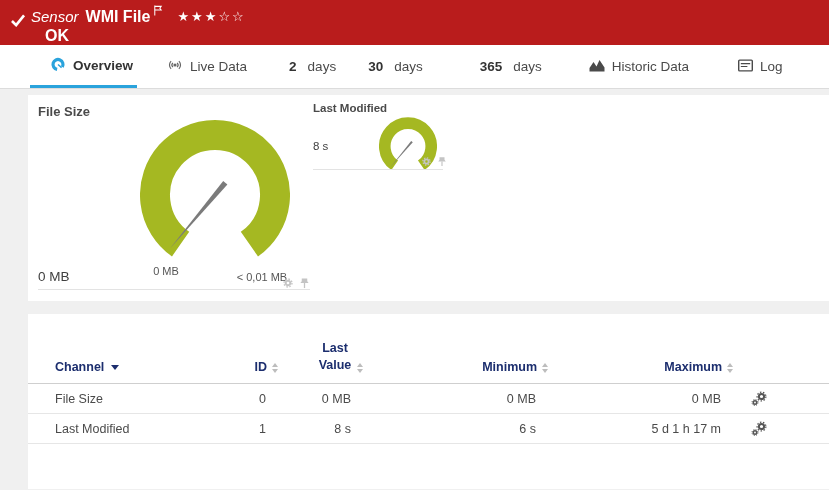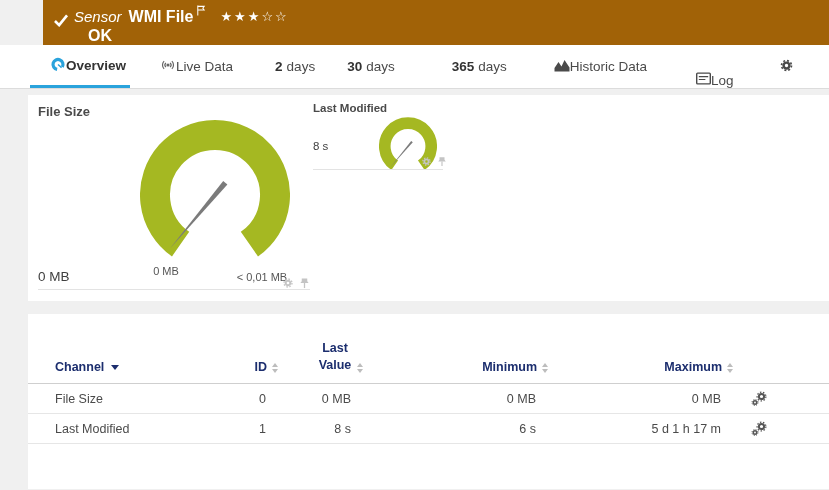--- a/index.html
+++ b/index.html
@@ -7,24 +7,23 @@
   body {
     font-family: "Liberation Sans", sans-serif;
     background: #f0f0f0;
     color: #4a4a4a;
     position: relative;
   }
 
   
   .top-header {
     height: 45px;
-    background: #a16207;
+    background: #b91c1c;
     position: relative;
     color: #fff;
-    margin-left: 43px;
   }
   .check-icon { position: absolute; left: 10px; top: 13px; }
   .title-line {
     position: absolute; left: 31px; top: 8px;
     display: flex; align-items: baseline; white-space: nowrap;
   }
   .sensor-kind { font-style: italic; font-size: 15px; font-weight: 400; margin-right: 7px; }
   .sensor-name { font-size: 16px; font-weight: 700; }
   .flag-icon { margin-left: 3px; position: relative; top: -6px; }
   .stars { margin-left: 14px; font-size: 13px; letter-spacing: 2px; color: #fff; position: relative; top: -1px; }
@@ -33,32 +32,32 @@
   
   .tab-bar {
     height: 44px;
     background: #fff;
     border-bottom: 1px solid #dcdcdc;
     display: flex;
     align-items: stretch;
     white-space: nowrap;
   }
   .tab {
-    display: flex; align-items: center; 
+    display: flex; align-items: center; gap: 7px;
     font-size: 13.5px; color: #4a4a4a;
     padding: 0 2px; cursor: pointer;
   }
   .tab .num { font-weight: 700; color: #333; margin-right: 4px; }
   .tab-overview { margin-left: 30px; padding: 0 4px 0 20px; border-bottom: 3px solid #2aa3dc; color: #333; font-weight: 700; }
   .tab-live     { margin-left: 28px; }
   .tab-2d       { margin-left: 38px; }
   .tab-30d      { margin-left: 28px; }
   .tab-365d     { margin-left: 53px; }
   .tab-historic { margin-left: 43px; }
-  .tab-log      { margin-left: 45px; align-items: flex-end; }
+  .tab-log      { margin-left: 45px; }
   .tab-settings { margin-left: 41px; }
 
   
   .panel {
     background: #fff;
     margin-left: 28px;
     position: relative;
   }
   .panel-gauges { margin-top: 6px; height: 206px; }
   .panel-table  { margin-top: 13px; height: 175px; }

